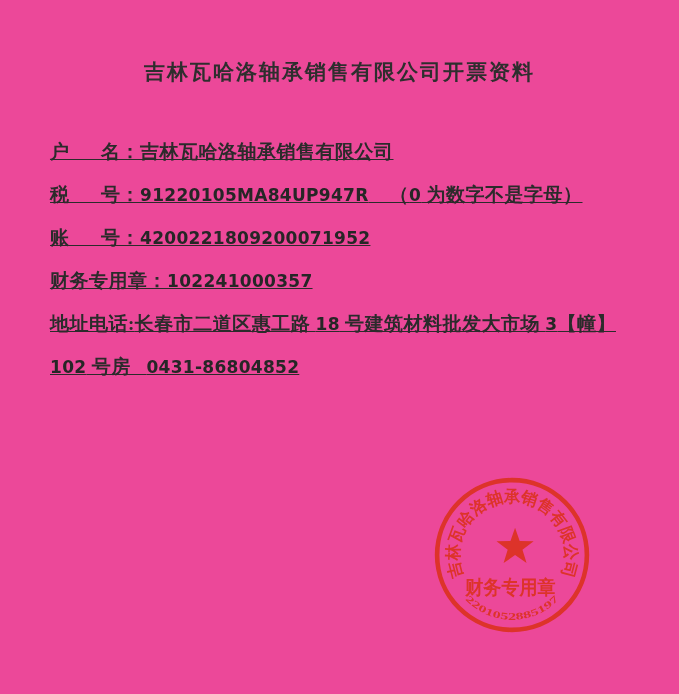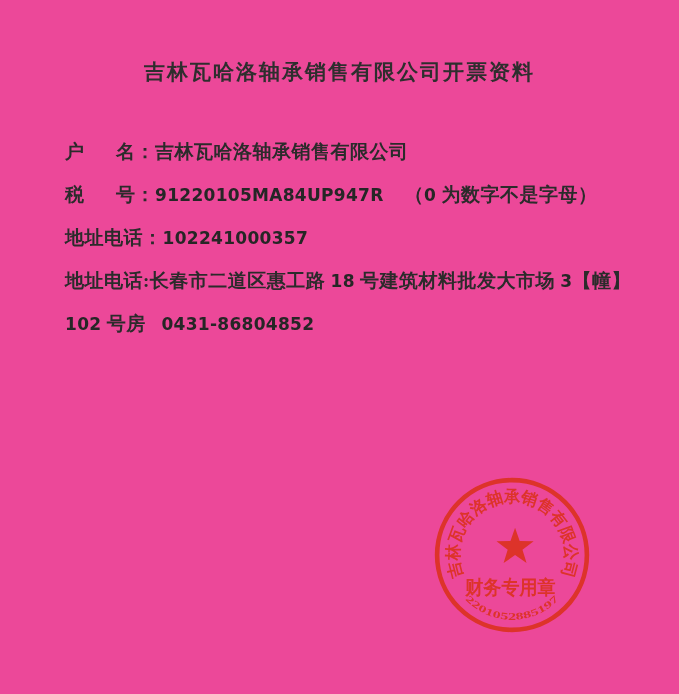--- a/index.html
+++ b/index.html
@@ -23,23 +23,24 @@
     width: 100%;
     text-align: center;
     font-size: 21px;
     font-weight: bold;
     letter-spacing: 2px;
     color: #2e2e2e;
     white-space: pre;
   }
   .info-rows {
     position: absolute;
-    left: 65px;
+    left: 50px;
     top: 130px;
     width: 590px;
+    text-decoration: underline;
   }
   .info-row {
     line-height: 43px;
     height: 43px;
     font-size: 19px;
     font-weight: 600;
     white-space: pre;
     color: #2b2b2b;
   }
   .seg-label {
@@ -72,21 +73,22 @@
 </head>
 <body>
 
 <div class="page" style="background: #ec4899;">
 
   <div class="doc-title">吉林瓦哈洛轴承销售有限公司开票资料</div>
 
   <div class="info-rows">
       <div class="info-row"><span class="seg-label">户      名：</span><span class="seg-cn">吉林瓦哈洛轴承销售有限公司</span></div>
       <div class="info-row"><span class="seg-label">税      号：</span><span class="seg-num">91220105MA84UP947R</span><span class="seg-cn">    （</span><span class="seg-num">0</span><span class="seg-cn"> 为数字不是字母）</span></div>
-      <div class="info-row"><span class="seg-label">地址电话：</span><span class="seg-num">102241000357</span></div>
+      <div class="info-row"><span class="seg-label">账      号：</span><span class="seg-num">4200221809200071952</span></div>
+      <div class="info-row"><span class="seg-label">财务专用章：</span><span class="seg-num">102241000357</span></div>
       <div class="info-row"><span class="seg-label">地址电话:</span><span class="seg-cn">长春市二道区惠工路 </span><span class="seg-num">18</span><span class="seg-cn"> 号建筑材料批发大市场 </span><span class="seg-num">3</span><span class="seg-cn">【幢】</span></div>
       <div class="info-row"><span class="seg-num">102</span><span class="seg-cn"> 号房   </span><span class="seg-num">0431-86804852</span></div>
     </div>
 
   <div class="stamp">
     <svg viewBox="0 0 154 154" aria-hidden="true">
       <defs>
         <path id="sealArcTop" d="M 31.1 101.4 A 52 52 0 1 1 122.9 101.4" fill="none"></path>
         <path id="sealArcBottom" d="M 29.4 118.3 A 63 63 0 0 0 124.6 118.3" fill="none"></path>
       </defs>

